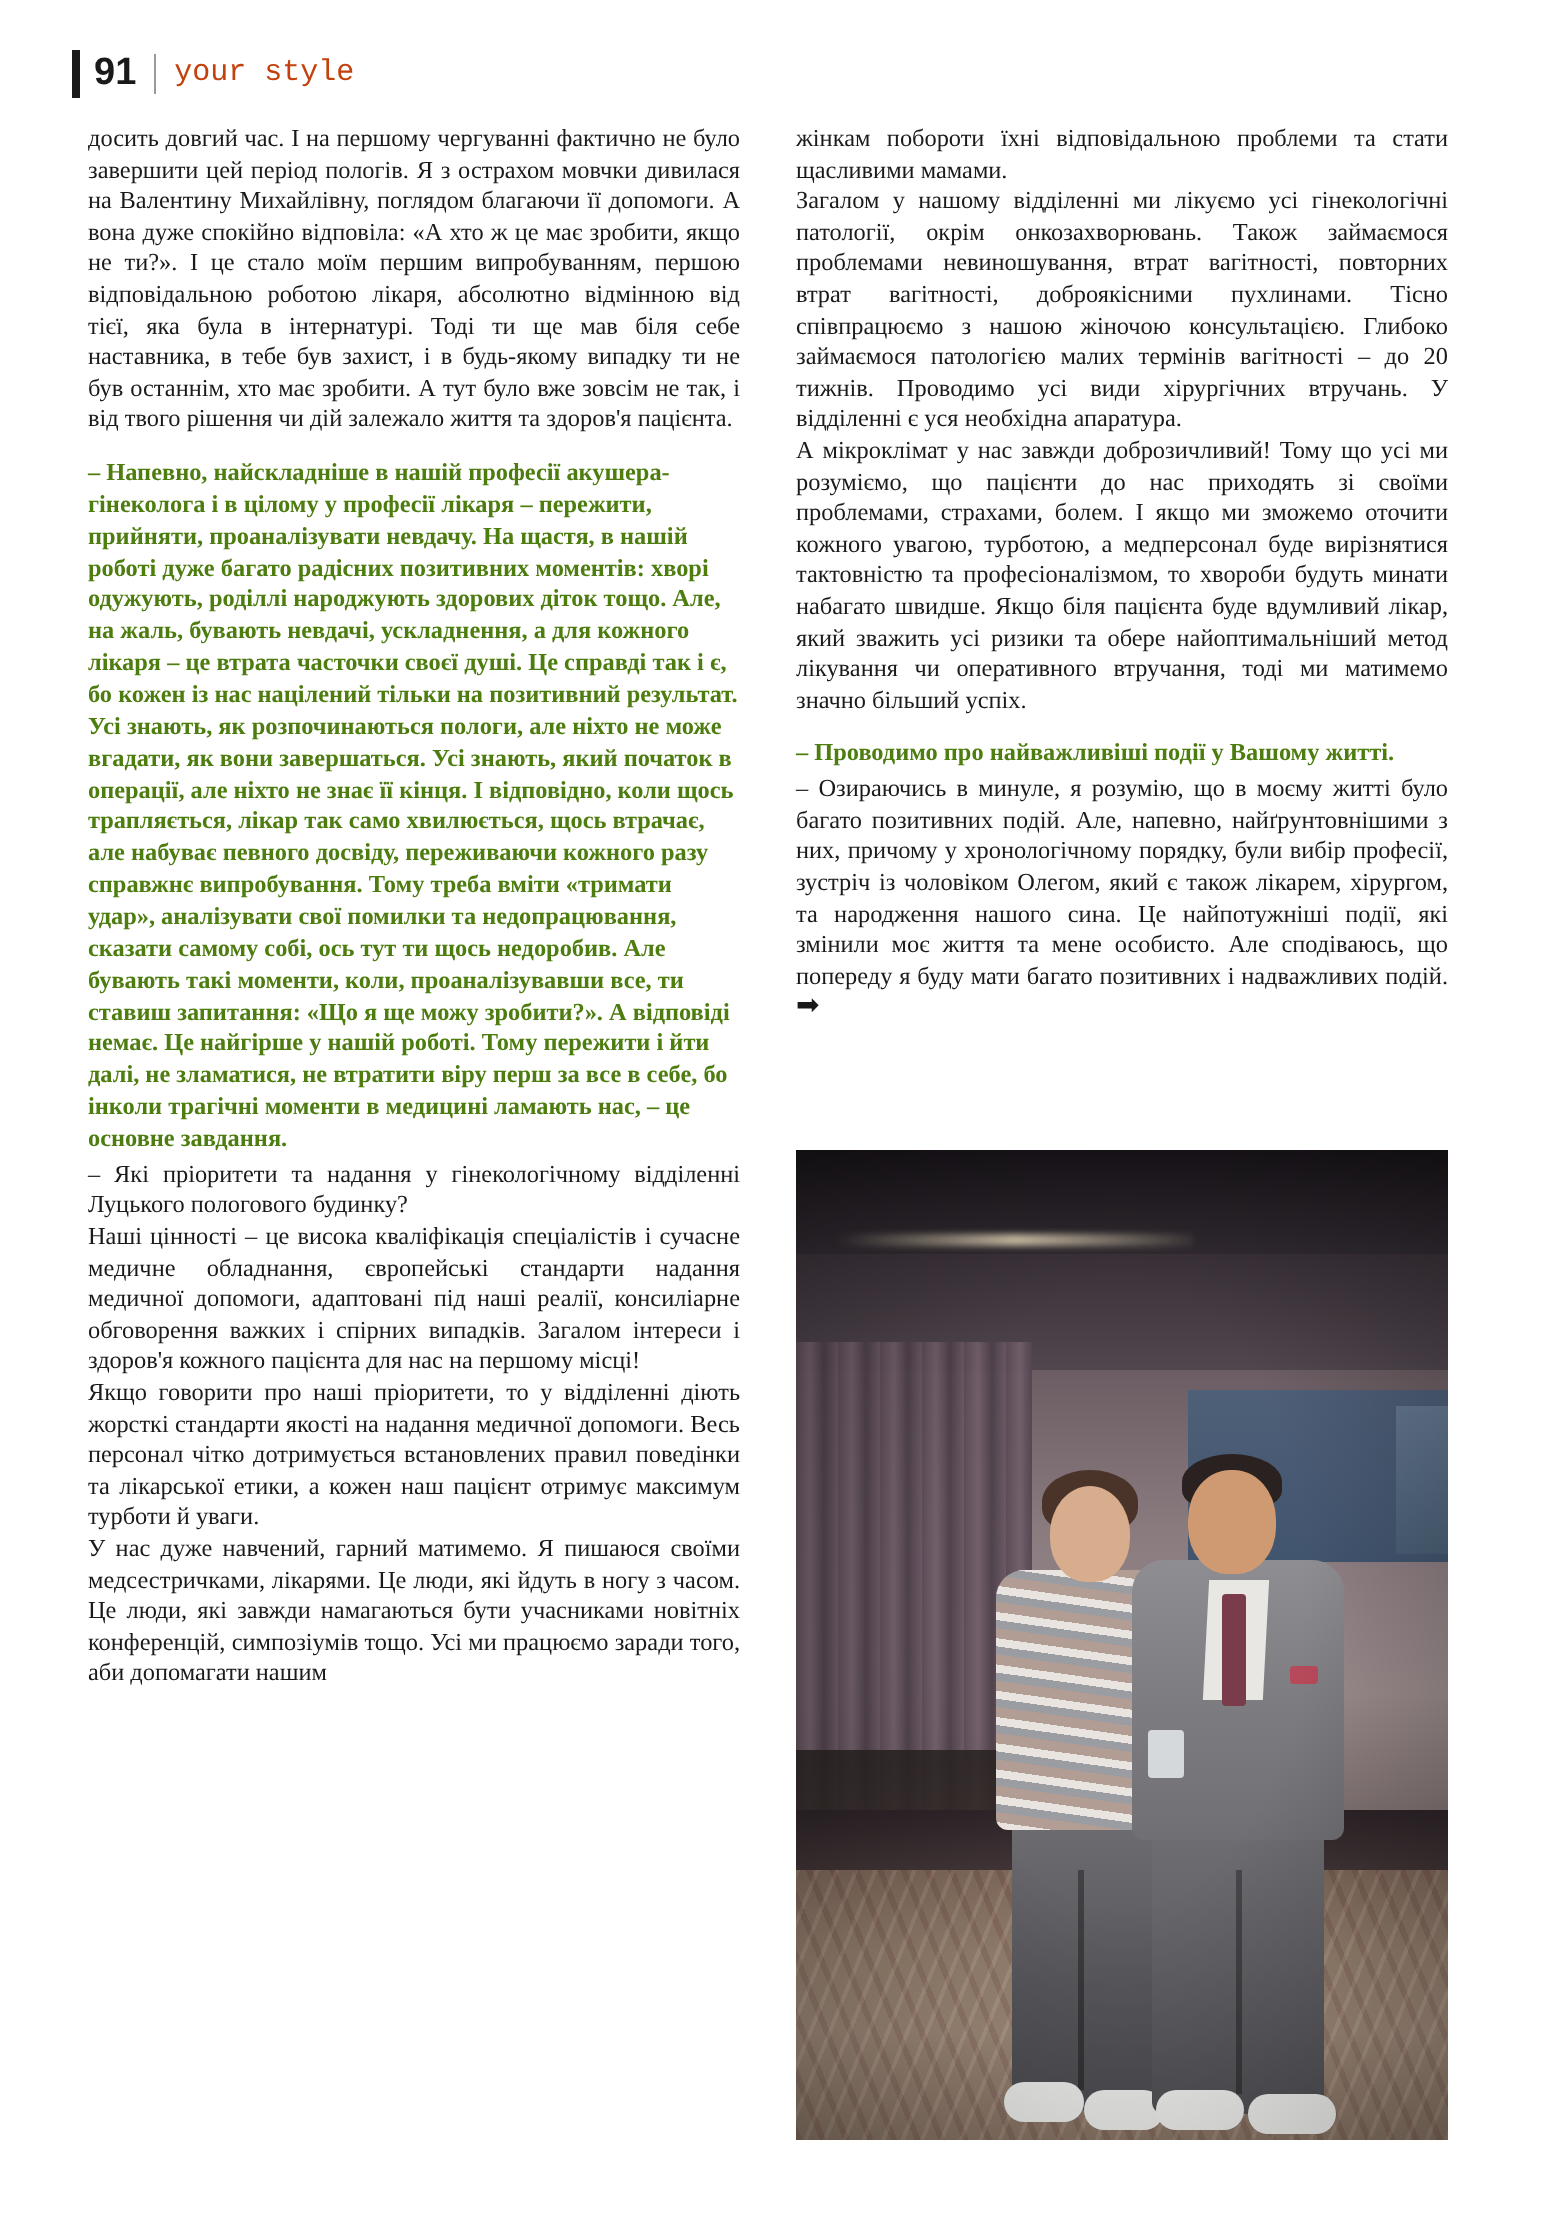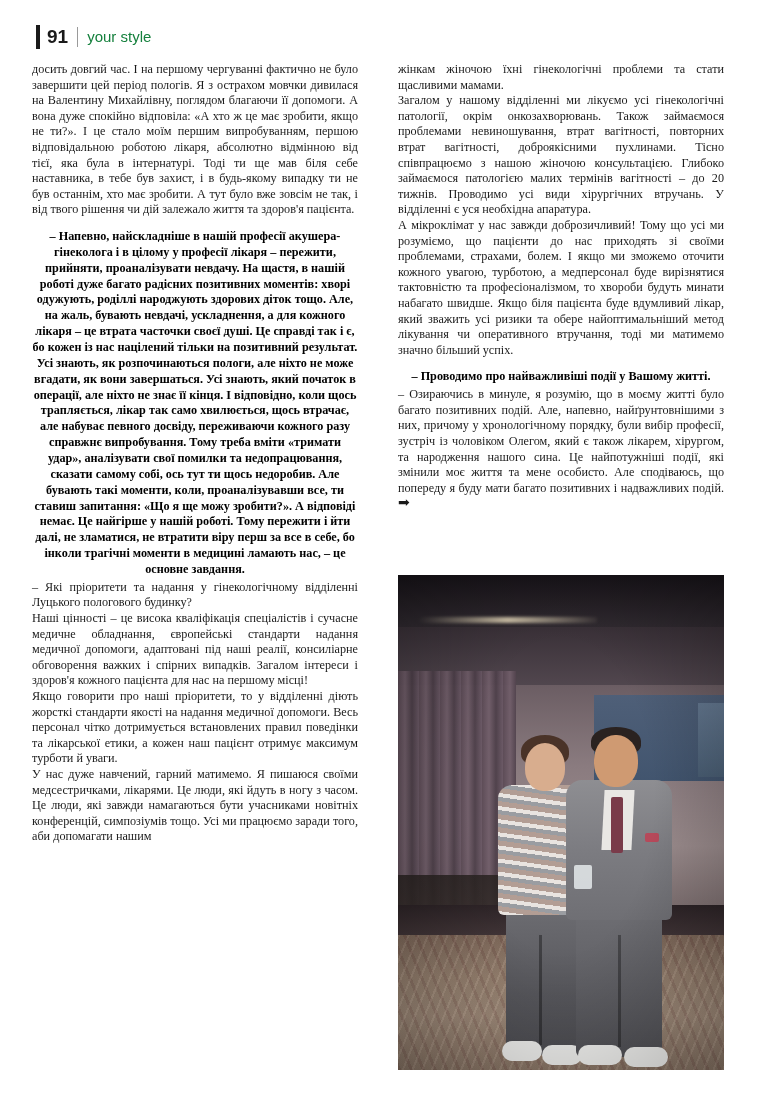--- a/index.html
+++ b/index.html
@@ -46,49 +46,49 @@
     letter-spacing: 0px;
     line-height: 24px;
   }
   .header-divider {
     width: 1px;
     height: 20px;
     background: #9a9a9a;
     margin: 0 9px;
   }
   .header-title {
-    font-family: Liberation Sans, sans-serif;
+    font-family: Liberation Mono, monospace;
     font-size: 15px;
-    color: #15803d;
+    color: #c2410c;
     line-height: 20px;
   }
   
   .col {
     position: absolute;
     top: 62px;
     width: 326px;
     font-size: 12.2px;
     line-height: 1.278;
     text-align: justify;
     text-justify: inter-word;
     hyphens: auto;
   }
-  .col-left { left: 32px; }
+  .col-left { left: 44px; }
   .col-right { left: 398px; }
 
   .col p {
     margin: 0;
     text-indent: 0;
   }
   .q {
-    color: #000000;
+    color: #4d7c0f;
     font-weight: bold;
     margin-top: 11px !important;
     margin-bottom: 2px !important;
-    text-align: center;
+    text-align: left;
     line-height: 1.3;
   }
 
   
   .photo-wrap {
     position: absolute;
     left: 398px;
     top: 575px;
     width: 326px;
     height: 495px;
@@ -254,21 +254,21 @@
     <p>досить довгий час. І на першому чергуванні фактично не було завершити цей період пологів. Я з острахом мовчки дивилася на Валентину Михайлівну, поглядом благаючи її допомоги. А вона дуже спокійно відповіла: «А хто ж це має зробити, якщо не ти?». І це стало моїм першим випробуванням, першою відповідальною роботою лікаря, абсолютно відмінною від тієї, яка була в інтернатурі. Тоді ти ще мав біля себе наставника, в тебе був захист, і в будь-якому випадку ти не був останнім, хто має зробити. А тут було вже зовсім не так, і від твого рішення чи дій залежало життя та здоров'я пацієнта.</p>
     <p class="q">– Напевно, найскладніше в нашій професії акушера-гінеколога і в цілому у професії лікаря – пережити, прийняти, проаналізувати невдачу. На щастя, в нашій роботі дуже багато радісних позитивних моментів: хворі одужують, роділлі народжують здорових діток тощо. Але, на жаль, бувають невдачі, ускладнення, а для кожного лікаря – це втрата часточки своєї душі. Це справді так і є, бо кожен із нас націлений тільки на позитивний результат. Усі знають, як розпочинаються пологи, але ніхто не може вгадати, як вони завершаться. Усі знають, який початок в операції, але ніхто не знає її кінця. І відповідно, коли щось трапляється, лікар так само хвилюється, щось втрачає, але набуває певного досвіду, переживаючи кожного разу справжнє випробування. Тому треба вміти «тримати удар», аналізувати свої помилки та недопрацювання, сказати самому собі, ось тут ти щось недоробив. Але бувають такі моменти, коли, проаналізувавши все, ти ставиш запитання: «Що я ще можу зробити?». А відповіді немає. Це найгірше у нашій роботі. Тому пережити і йти далі, не зламатися, не втратити віру перш за все в себе, бо інколи трагічні моменти в медицині ламають нас, – це основне завдання.</p>
     <p>– Які пріоритети та надання у гінекологічному відділенні Луцького пологового будинку?</p>
     <p>Наші цінності – це висока кваліфікація спеціалістів і сучасне медичне обладнання, європейські стандарти надання медичної допомоги, адаптовані під наші реалії, консиліарне обговорення важких і спірних випадків. Загалом інтереси і здоров'я кожного пацієнта для нас на першому місці!</p>
     <p>Якщо говорити про наші пріоритети, то у відділенні діють жорсткі стандарти якості на надання медичної допомоги. Весь персонал чітко дотримується встановлених правил поведінки та лікарської етики, а кожен наш пацієнт отримує максимум турботи й уваги.</p>
     <p>У нас дуже навчений, гарний матимемо. Я пишаюся своїми медсестричками, лікарями. Це люди, які йдуть в ногу з часом. Це люди, які завжди намагаються бути учасниками новітніх конференцій, симпозіумів тощо. Усі ми працюємо заради того, аби допомагати нашим</p>
     <p></p>
   </div>
 
   <div class="col col-right">
-    <p>жінкам жіночою їхні гінекологічні проблеми та стати щасливими мамами.</p>
+    <p>жінкам побороти їхні відповідальною проблеми та стати щасливими мамами.</p>
     <p>Загалом у нашому відділенні ми лікуємо усі гінекологічні патології, окрім онкозахворювань. Також займаємося проблемами невиношування, втрат вагітності, повторних втрат вагітності, доброякісними пухлинами. Тісно співпрацюємо з нашою жіночою консультацією. Глибоко займаємося патологією малих термінів вагітності – до 20 тижнів. Проводимо усі види хірургічних втручань. У відділенні є уся необхідна апаратура.</p>
     <p>А мікроклімат у нас завжди доброзичливий! Тому що усі ми розуміємо, що пацієнти до нас приходять зі своїми проблемами, страхами, болем. І якщо ми зможемо оточити кожного увагою, турботою, а медперсонал буде вирізнятися тактовністю та професіоналізмом, то хвороби будуть минати набагато швидше. Якщо біля пацієнта буде вдумливий лікар, який зважить усі ризики та обере найоптимальніший метод лікування чи оперативного втручання, тоді ми матимемо значно більший успіх.</p>
     <p class="q">– Проводимо про найважливіші події у Вашому житті.</p>
     <p><span>– Озираючись в минуле, я розумію, що в моєму житті було багато позитивних подій. Але, напевно, найґрунтовнішими з них, причому у хронологічному порядку, були вибір професії, зустріч із чоловіком Олегом, який є також лікарем, хірургом, та народження нашого сина. Це найпотужніші події, які змінили моє життя та мене особисто. Але сподіваюсь, що попереду я буду мати багато позитивних і надважливих подій.</span> <span class="arrow">➡</span></p>
   </div>
 
   <div class="photo-wrap">
     <div class="photo">
       <div class="ph-ceiling"></div>
       <div class="ph-ceiling-panel"></div>

